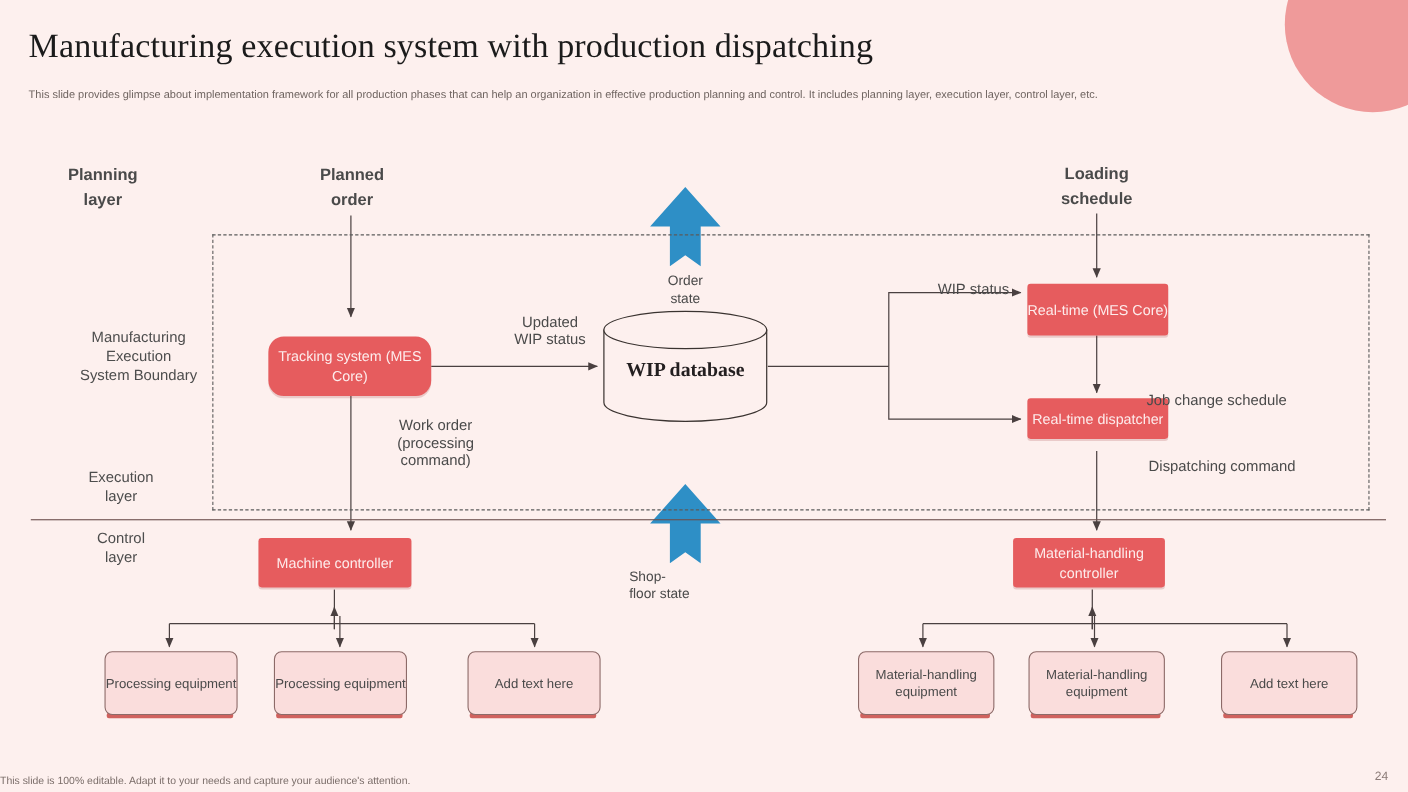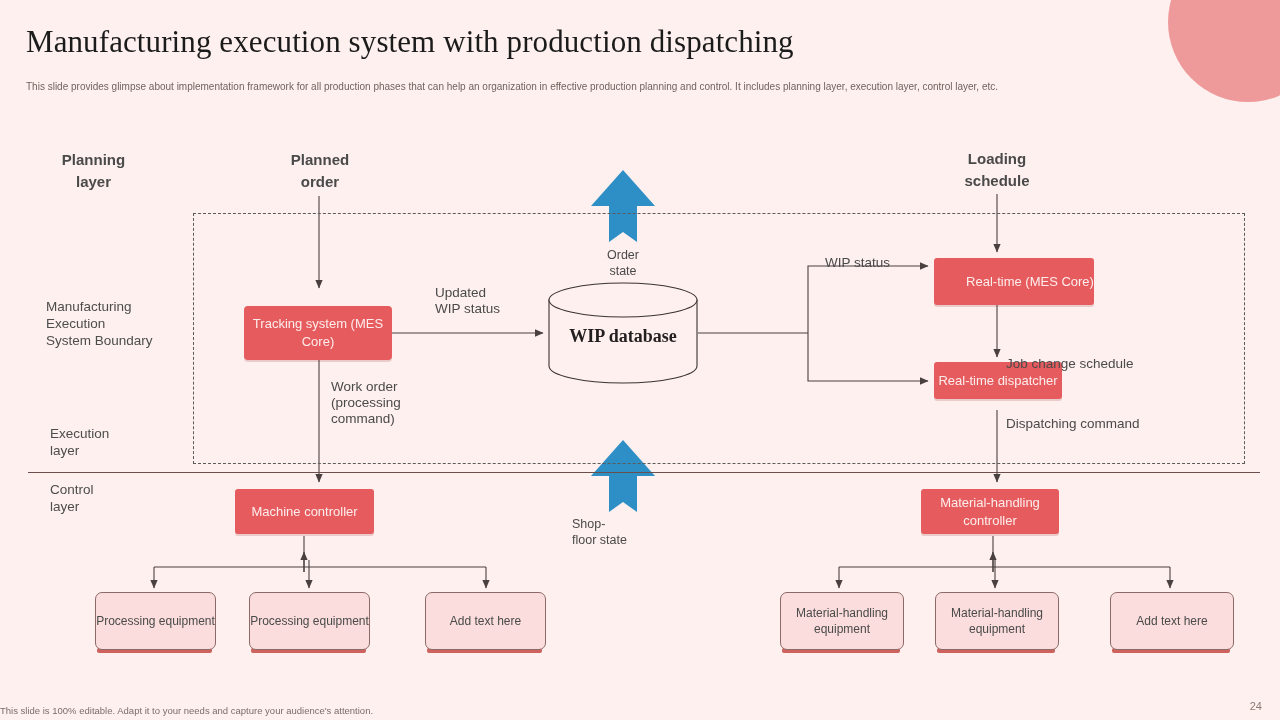--- a/index.html
+++ b/index.html
@@ -31,29 +31,30 @@
     position:absolute;left:26px;top:80px;width:1180px;
     font-size:10px;color:#6f6460;line-height:14px;
     white-space:nowrap;
   }
 
   
   .abs{position:absolute;}
   .lbl{
     position:absolute;color:#4a4a4a;font-size:13.5px;line-height:16px;
     white-space:pre-line;
+    text-align:center;
   }
   .lbl.bold{font-weight:bold;color:#4a4a4a;font-size:15px;line-height:22px;text-align:center;}
   .lbl.side{font-size:13.5px;line-height:17px;color:#4d4d4d;}
 
   
   .box-red{
     position:absolute;
     background:#e65c5e;
-    border-radius:4px;
+    border-radius:14px;
     color:#fdecec;
     font-size:13px;line-height:18px;
     display:flex;align-items:center;justify-content:center;
     text-align:center;
     box-shadow:0 2px 0 rgba(150,40,40,.18);
   }
   .box-red.flat{border-radius:3px;}
 
   
   .box-pale{
@@ -179,21 +180,21 @@
 layer</div>
 
   <div class="lbl bold" style="left:262px;top:149px;width:116px;">Planned
 order</div>
   <div class="lbl bold" style="left:937px;top:148px;width:120px;">Loading
 schedule</div>
 
   <div class="box-red" style="left:244px;top:306px;width:148px;height:54px;">Tracking system
 (MES Core)</div>
 
-  <div class="box-red flat" style="left:934px;top:258px;width:128px;height:47px;padding-left:32px;">Real-time
+  <div class="box-red flat" style="left:934px;top:258px;width:128px;height:47px;">Real-time
 (MES Core)</div>
 
   <div class="box-red flat" style="left:934px;top:362px;width:128px;height:37px;">Real-time
 dispatcher</div>
 
   <div class="box-red flat" style="left:235px;top:489px;width:139px;height:45px;">Machine
 controller</div>
 
   <div class="box-red flat" style="left:921px;top:489px;width:138px;height:45px;">Material-handling
 controller</div>

